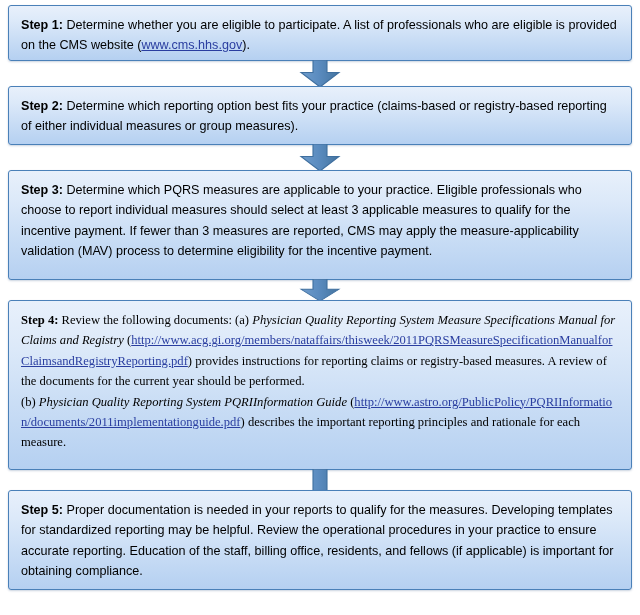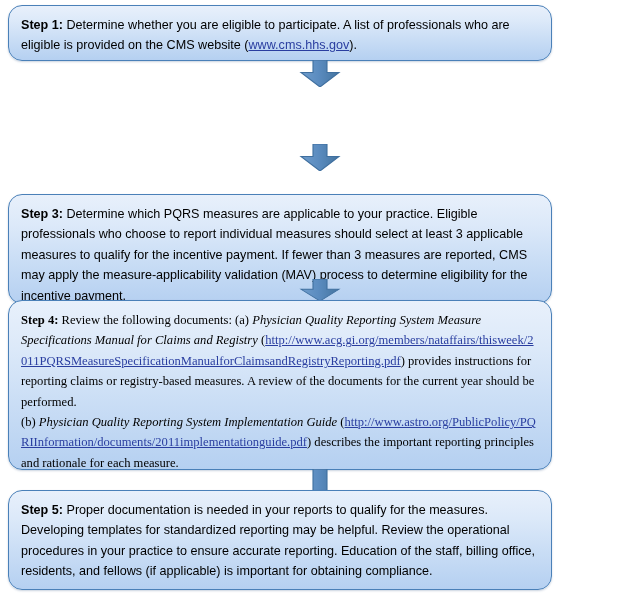--- a/index.html
+++ b/index.html
@@ -17,39 +17,39 @@
     position: relative;
     width: 640px;
     height: 615px;
     box-sizing: border-box;
   }
 
   
   .step-box {
     position: absolute;
     left: 8px;
-    width: 544px;
+    width: 624px;
     box-sizing: border-box;
     border: 1.4px solid #4a80b8;
-    border-radius: 14px;
+    border-radius: 3px;
     background: linear-gradient(to bottom,
                 #e8f0fb 0%,
                 #dce9f9 28%,
                 #c9ddf5 62%,
                 #b5d0f1 100%);
     box-shadow: 0 1px 2px rgba(80,110,150,0.30);
     padding: 9px 12px 12px 12px;
     color: #000000;
     font-size: 12.6px;
     line-height: 1.62;
     text-align: left;
   }
   .step-box.b1 { top: 5px;   height: 56px; }
   .step-box.b2 { top: 86px;  height: 59px; }
-  .step-box.b3 { top: 170px; height: 110px; margin-top: 24px; }
+  .step-box.b3 { top: 170px; height: 110px; }
   .step-box.b4 { top: 300px; height: 170px; font-family: Liberation Serif, serif; }
   .step-box.b5 { top: 490px; height: 100px; }
 
   .step-label {
     font-weight: bold;
   }
   .ital {
     font-style: italic;
   }
   .link {
@@ -90,20 +90,23 @@
         <linearGradient id="agrad1" x1="0" y1="0" x2="1" y2="0">
           <stop offset="0%" stop-color="#6f9ccb"></stop>
           <stop offset="45%" stop-color="#5b8cc0"></stop>
           <stop offset="100%" stop-color="#44749f"></stop>
         </linearGradient>
       </defs>
       <polygon points="19,0 33,0 33,13 45,13 26,28 7,13 19,13" fill="url(#agrad1)" stroke="#3f6f9f" stroke-width="1.1"></polygon>
     </svg>
   </div>
 
+  <div class="step-box b2">
+    <span class="step-label">Step 2:</span><span class="body-text"> Determine which reporting option best fits your practice (claims-based or registry-based reporting of either individual measures or group measures).</span>
+  </div>
 
   <div class="arrow a2">
     <svg viewBox="0 0 52 28" preserveAspectRatio="none" aria-hidden="true">
       <defs>
         <linearGradient id="agrad2" x1="0" y1="0" x2="1" y2="0">
           <stop offset="0%" stop-color="#6f9ccb"></stop>
           <stop offset="45%" stop-color="#5b8cc0"></stop>
           <stop offset="100%" stop-color="#44749f"></stop>
         </linearGradient>
       </defs>
@@ -123,21 +126,21 @@
           <stop offset="45%" stop-color="#5b8cc0"></stop>
           <stop offset="100%" stop-color="#44749f"></stop>
         </linearGradient>
       </defs>
       <polygon points="19,0 33,0 33,13 45,13 26,28 7,13 19,13" fill="url(#agrad3)" stroke="#3f6f9f" stroke-width="1.1"></polygon>
     </svg>
   </div>
 
   <div class="step-box b4">
     <span class="step-label">Step 4:</span><span class="body-text"> Review the following documents: (a) </span><span class="ital">Physician Quality Reporting System Measure Specifications Manual for Claims and Registry</span><span class="body-text"> (</span><span class="link">http://www.acg.gi.org/members/nataffairs/thisweek/2011PQRSMeasureSpecificationManualforClaimsandRegistryReporting.pdf</span><span class="body-text">) provides instructions for reporting claims or registry-based measures. A review of the documents for the current year should be performed.</span><br>
-    <span class="body-text">(b) </span><span class="ital">Physician Quality Reporting System Implementation Guide</span><span class="body-text"> (</span><span class="link">http://www.astro.org/PublicPolicy/PQRIInformation/documents/2011implementationguide.pdf</span><span class="body-text">) describes the important reporting principles and rationale for each measure.</span>
+    <span class="body-text">(b) </span><span class="ital">Physician Quality Reporting System PQRIInformation Guide</span><span class="body-text"> (</span><span class="link">http://www.astro.org/PublicPolicy/PQRIInformation/documents/2011implementationguide.pdf</span><span class="body-text">) describes the important reporting principles and rationale for each measure.</span>
   </div>
 
   <div class="arrow a4">
     <svg viewBox="0 0 52 44" preserveAspectRatio="none" aria-hidden="true">
       <defs>
         <linearGradient id="agrad4" x1="0" y1="0" x2="1" y2="0">
           <stop offset="0%" stop-color="#6f9ccb"></stop>
           <stop offset="45%" stop-color="#5b8cc0"></stop>
           <stop offset="100%" stop-color="#44749f"></stop>
         </linearGradient>

